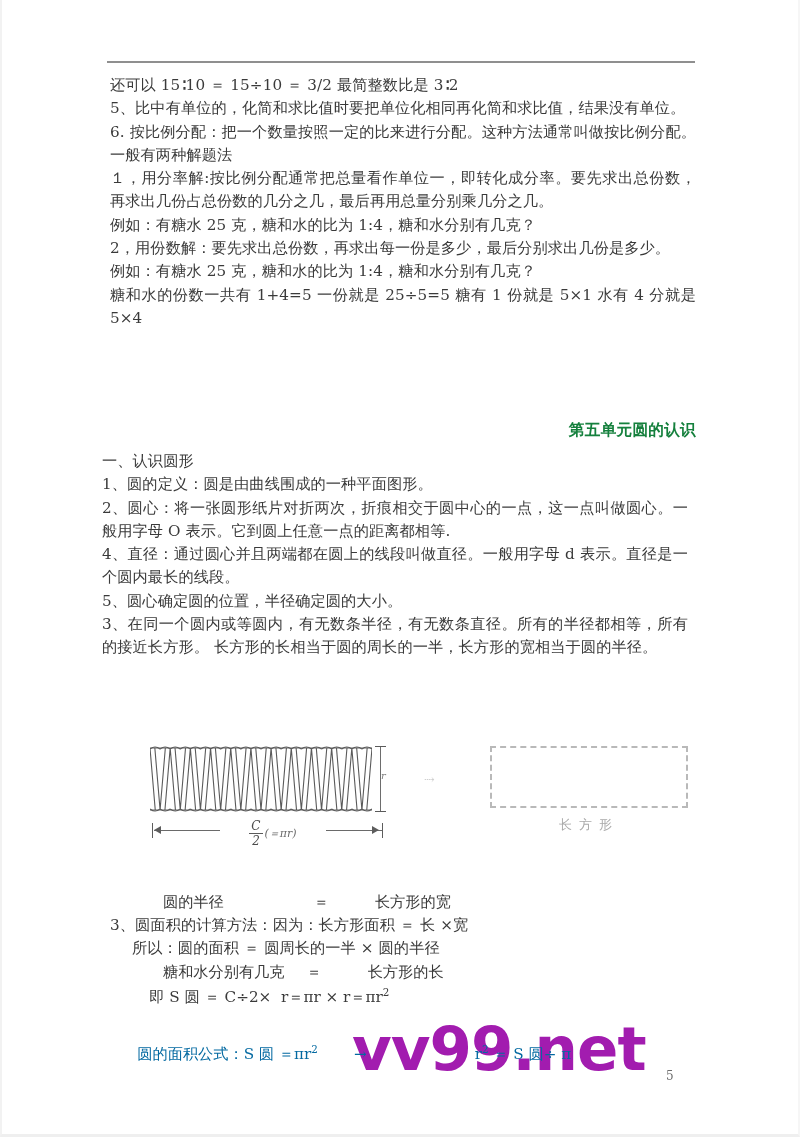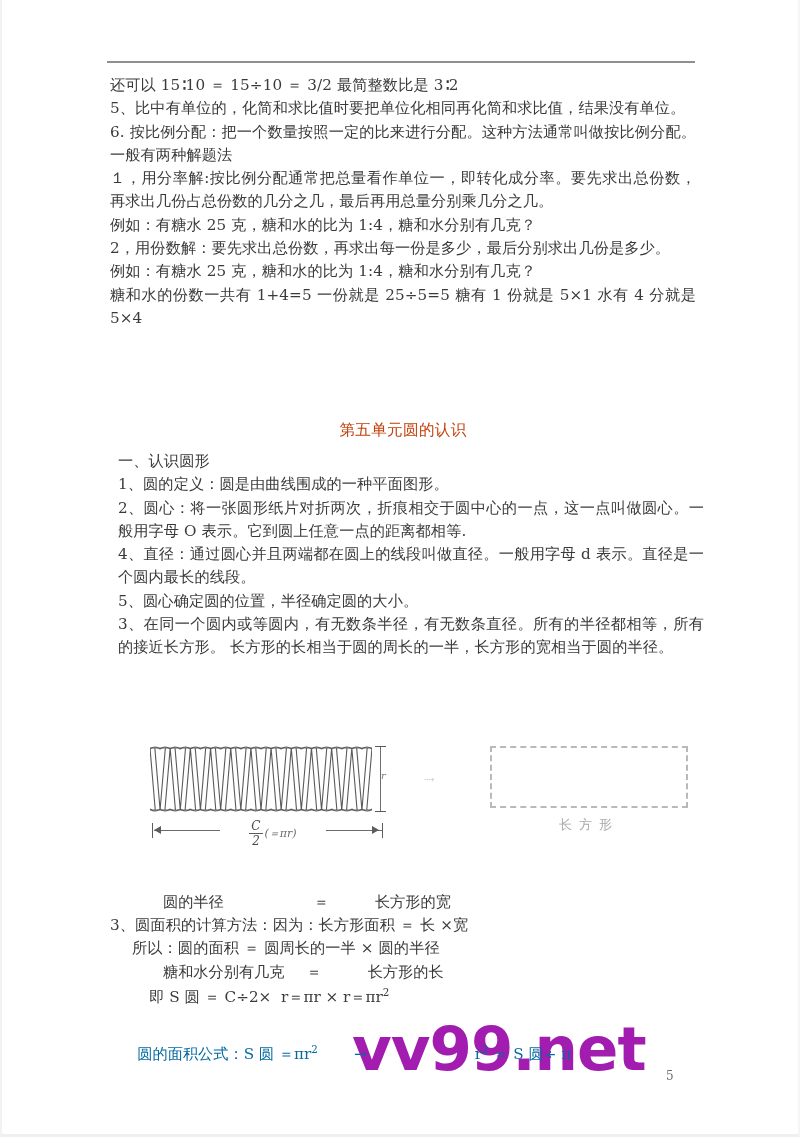--- a/index.html
+++ b/index.html
@@ -46,29 +46,29 @@
     position: absolute;
     left: 108px;
     top: 74px;
     width: 586px;
   }
   .title {
     position: absolute;
     left: 108px;
     top: 420px;
     width: 586px;
-    text-align: center;
+    text-align: right;
     font-size: 15.6px;
-    font-weight: normal;
-    color: #c2410c;
+    font-weight: bold;
+    color: #15803d;
     letter-spacing: 0.3px;
   }
   .block-2 {
     position: absolute;
-    left: 116px;
+    left: 100px;
     top: 450px;
     width: 586px;
   }
   
   .figure {
     position: absolute;
     left: 120px;
     top: 742px;
     width: 570px;
     height: 118px;

